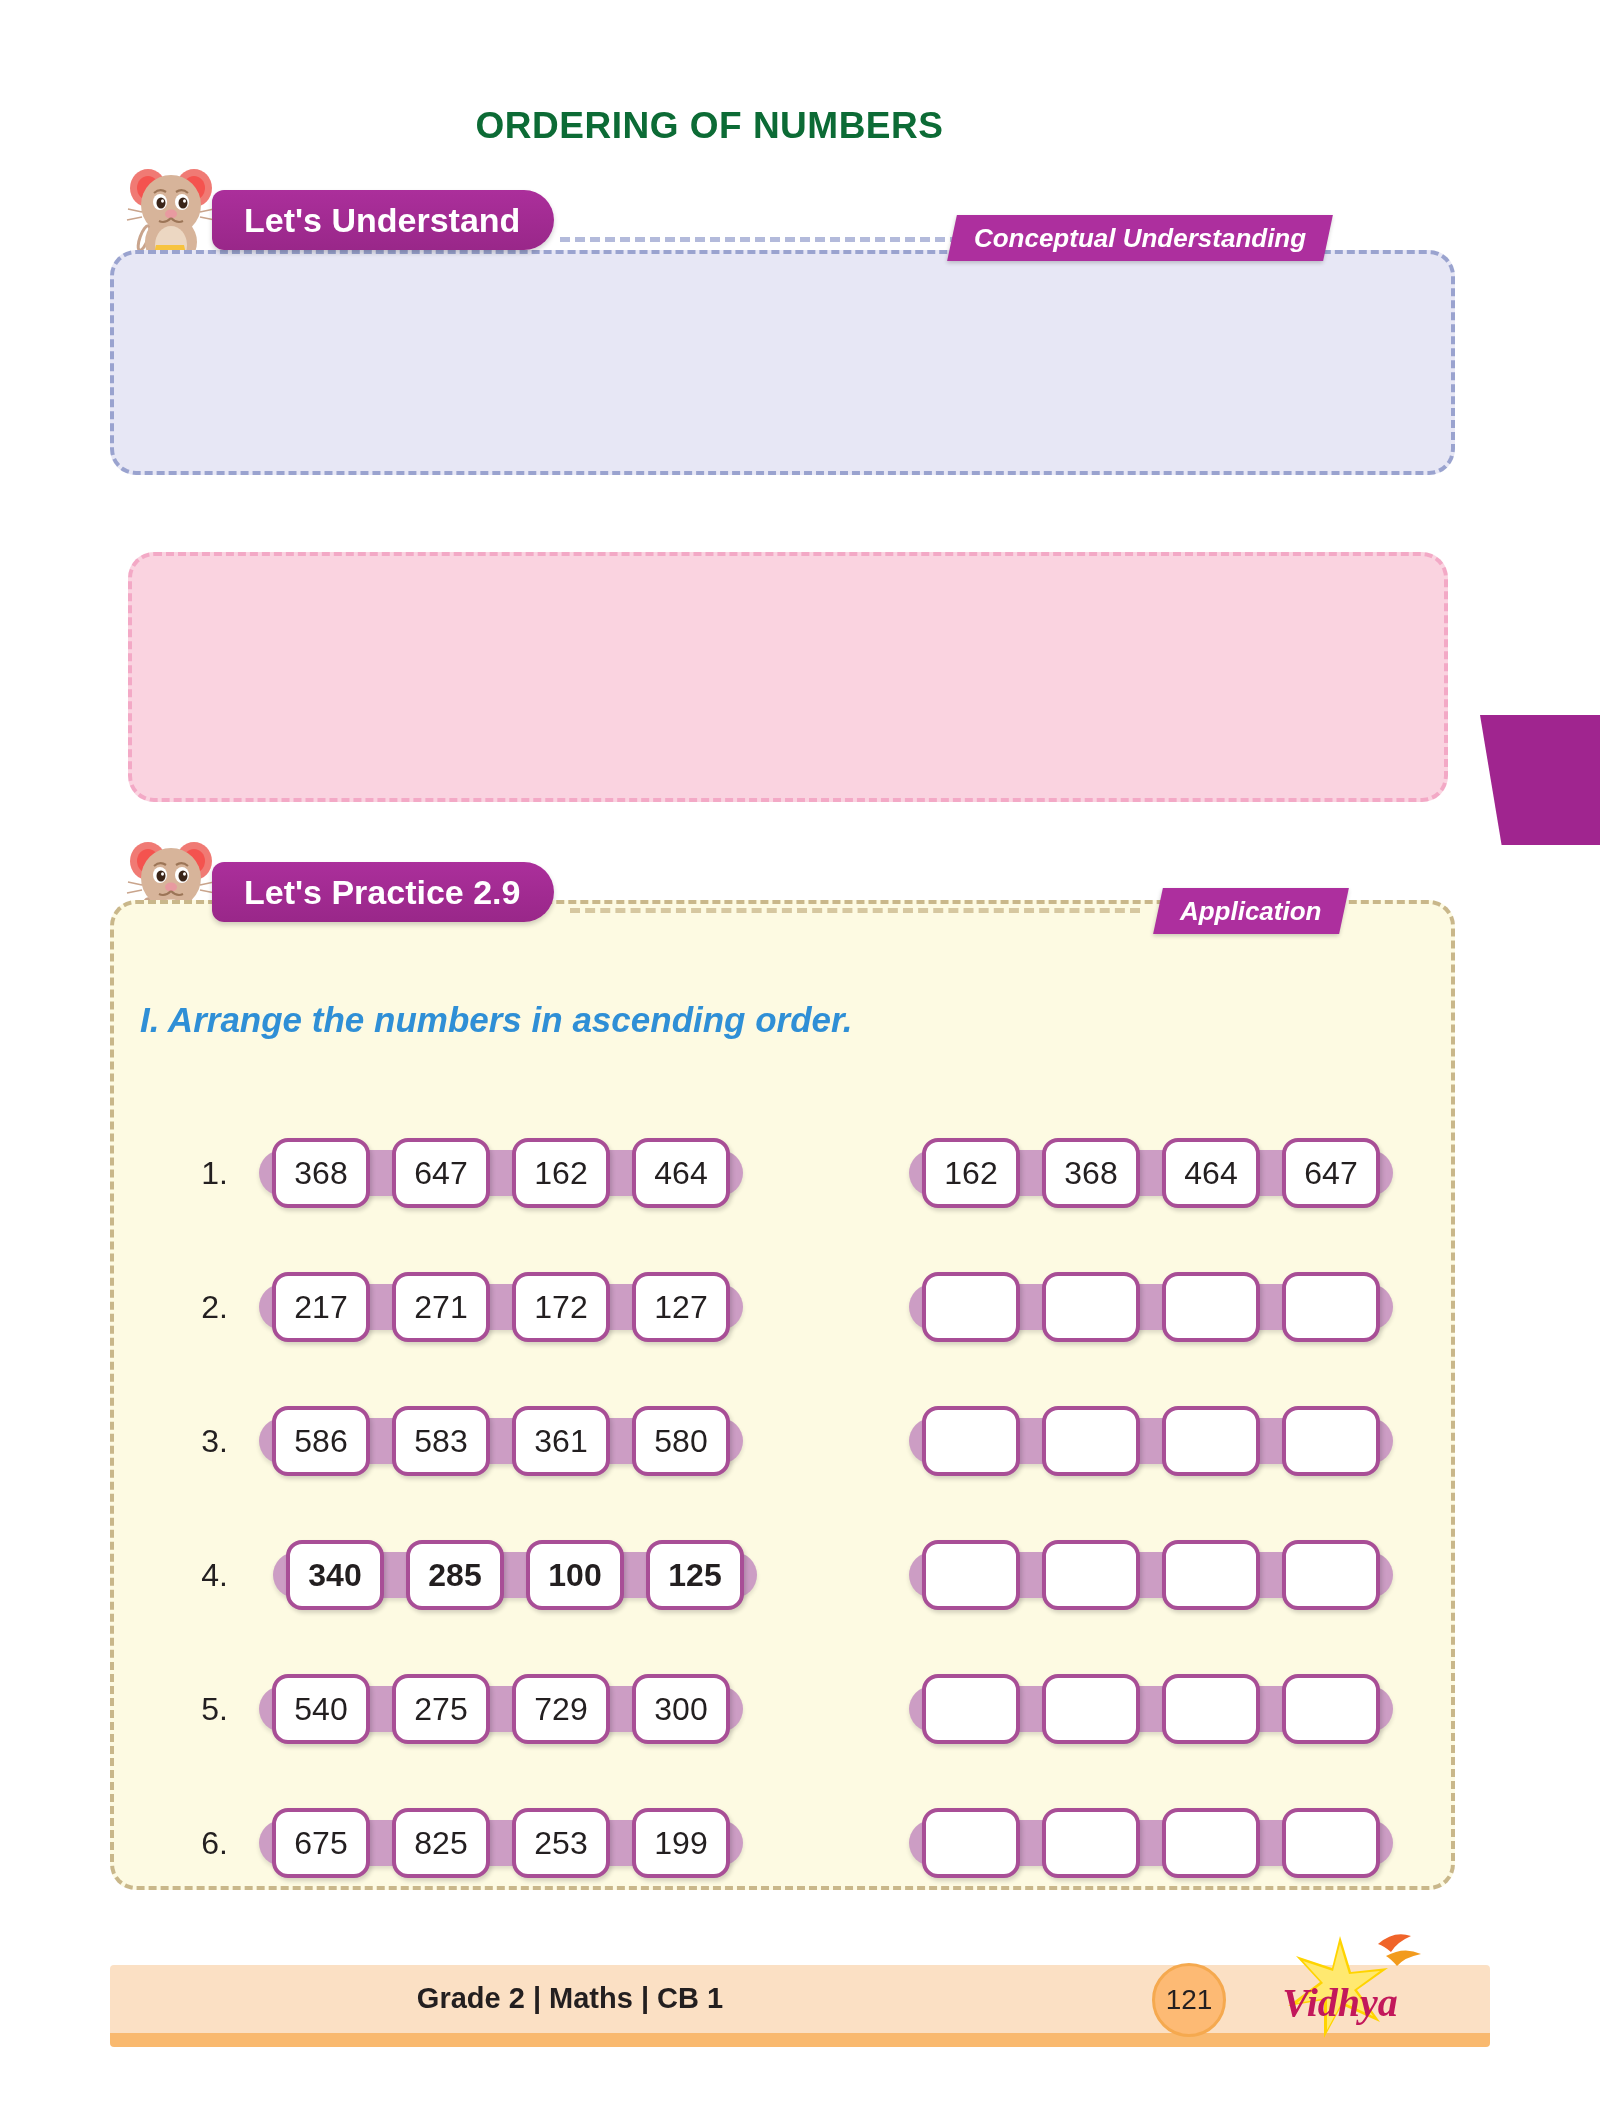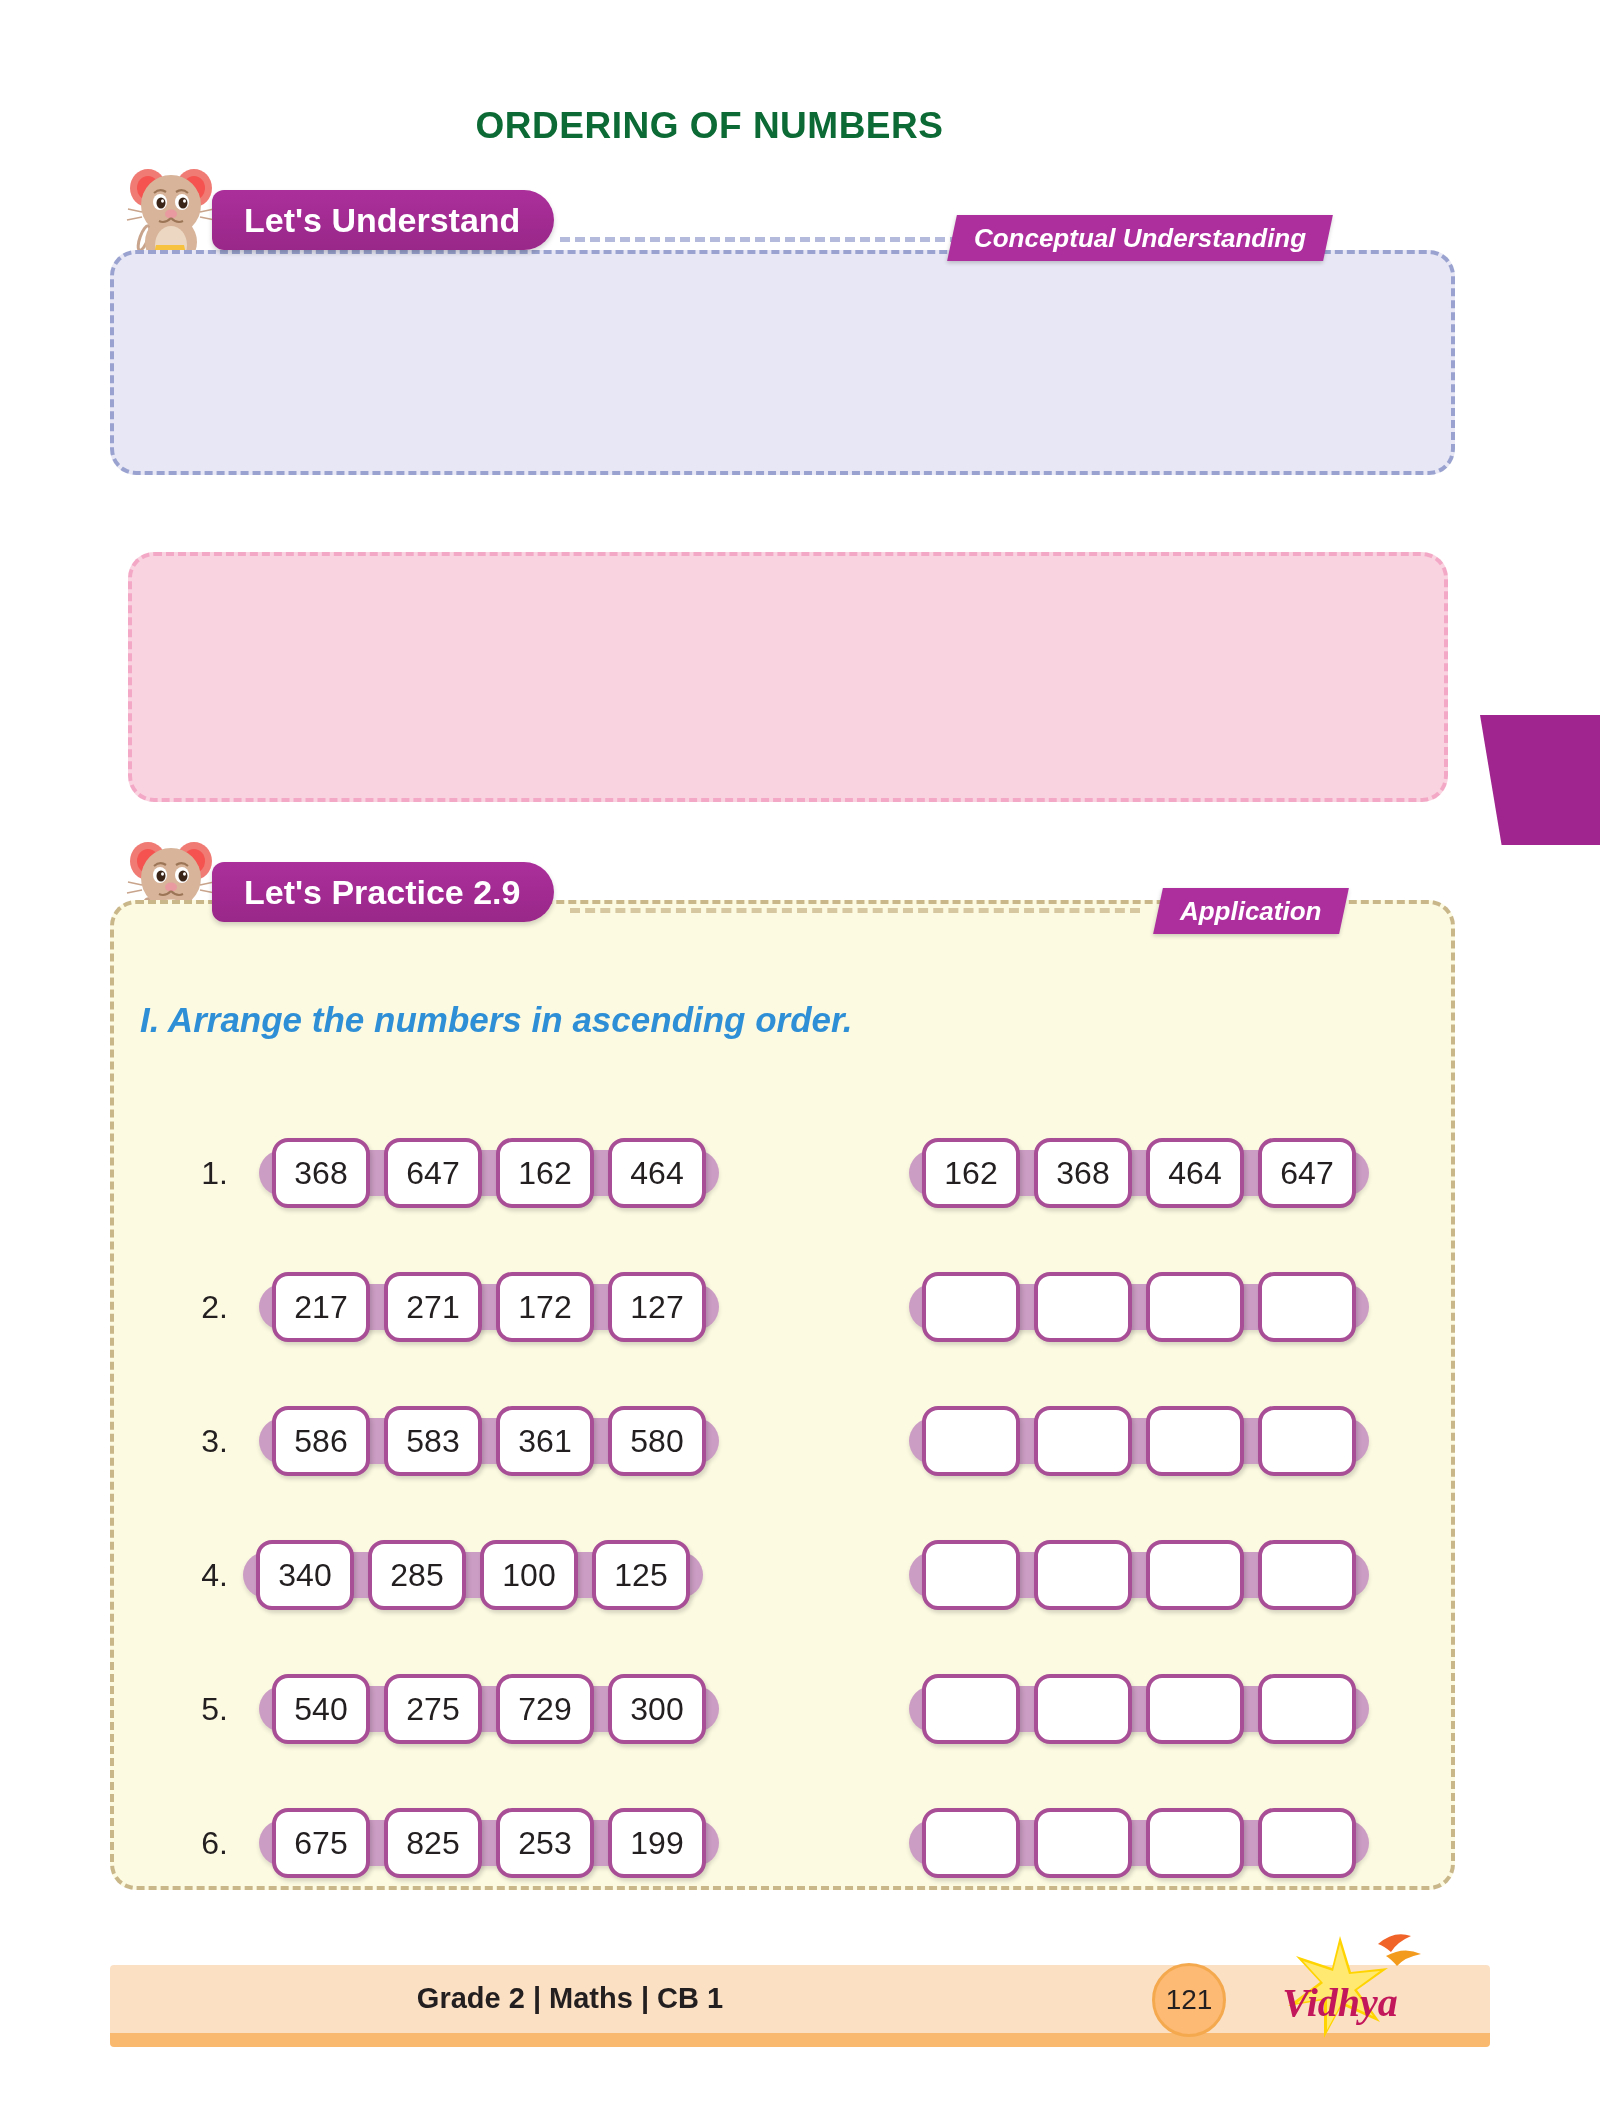--- a/index.html
+++ b/index.html
@@ -88,21 +88,21 @@
   }
 
   
   .row{position:absolute;height:70px;z-index:4;}
   .rownum{
     position:absolute;left:0;top:0;width:58px;height:70px;
     display:flex;align-items:center;justify-content:flex-end;
     font-size:32px;color:#231f20;
   }
   .chain{
-    position:absolute;top:0;height:70px;display:flex;align-items:center;
+    position:absolute;top:0;height:70px;display:flex;align-items:center;gap:8px;
   }
   .chain .bar{
     position:absolute;left:-13px;right:-13px;top:12px;height:46px;
     background:#cc9dc4;border-radius:23px;z-index:0;
     box-shadow:0 3px 4px rgba(0,0,0,.12);
   }
   .cell{
     position:relative;z-index:1;
     width:98px;height:70px;margin-right:14px;
     background:#fff;border:4px solid #a84e96;border-radius:16px;
@@ -292,21 +292,21 @@
         <div class="chain" style="left: 922px;">
           <div class="bar"></div>
           <div class="cell"></div>
           <div class="cell"></div>
           <div class="cell"></div>
           <div class="cell"></div>
         </div>
       </div>
       <div class="row" style="left: 0px; top: 1540px; width: 1400px;">
         <div class="rownum" style="left: 170px;">4.</div>
-        <div class="chain" style="left: 256px;">
+        <div class="chain" style="left: 286px; font-weight: bold;">
           <div class="bar"></div>
           <div class="cell">340</div>
           <div class="cell">285</div>
           <div class="cell">100</div>
           <div class="cell">125</div>
         </div>
         <div class="chain" style="left: 922px;">
           <div class="bar"></div>
           <div class="cell"></div>
           <div class="cell"></div>

